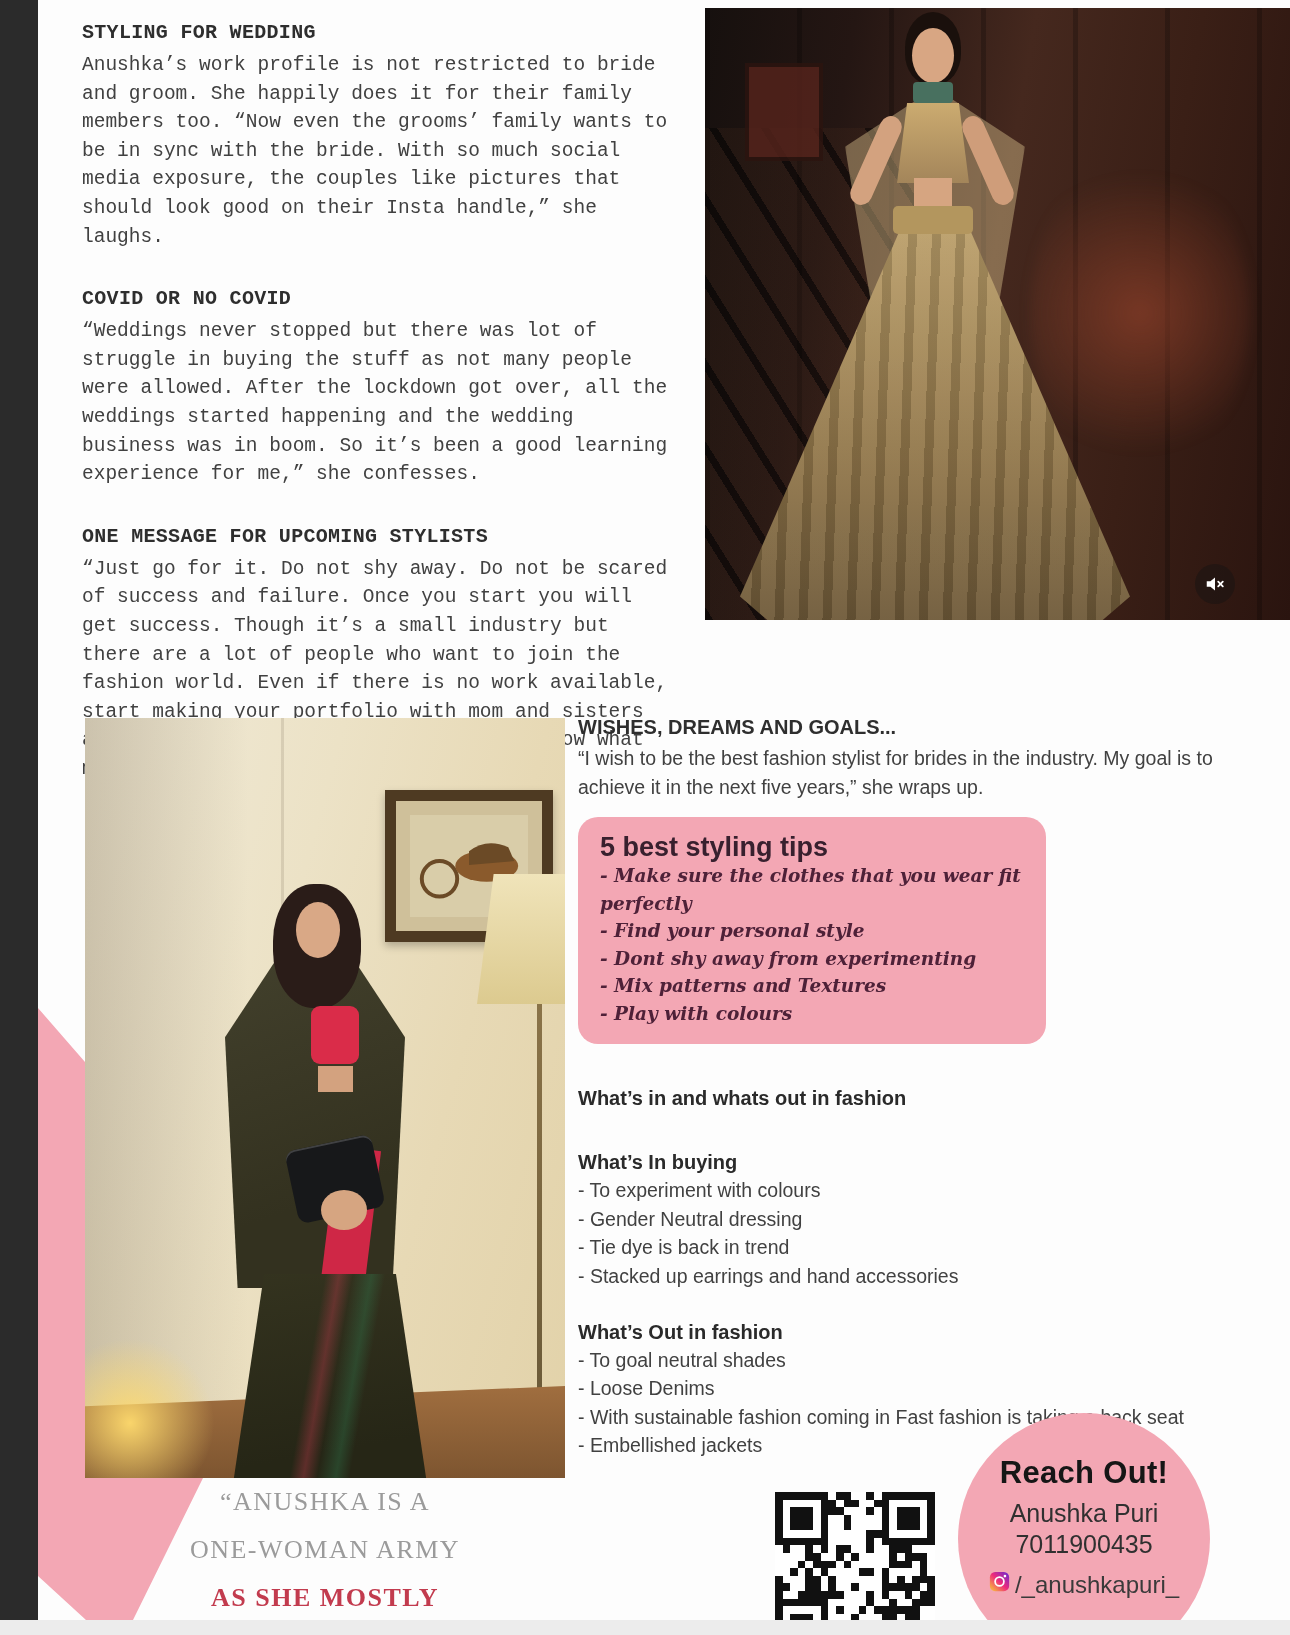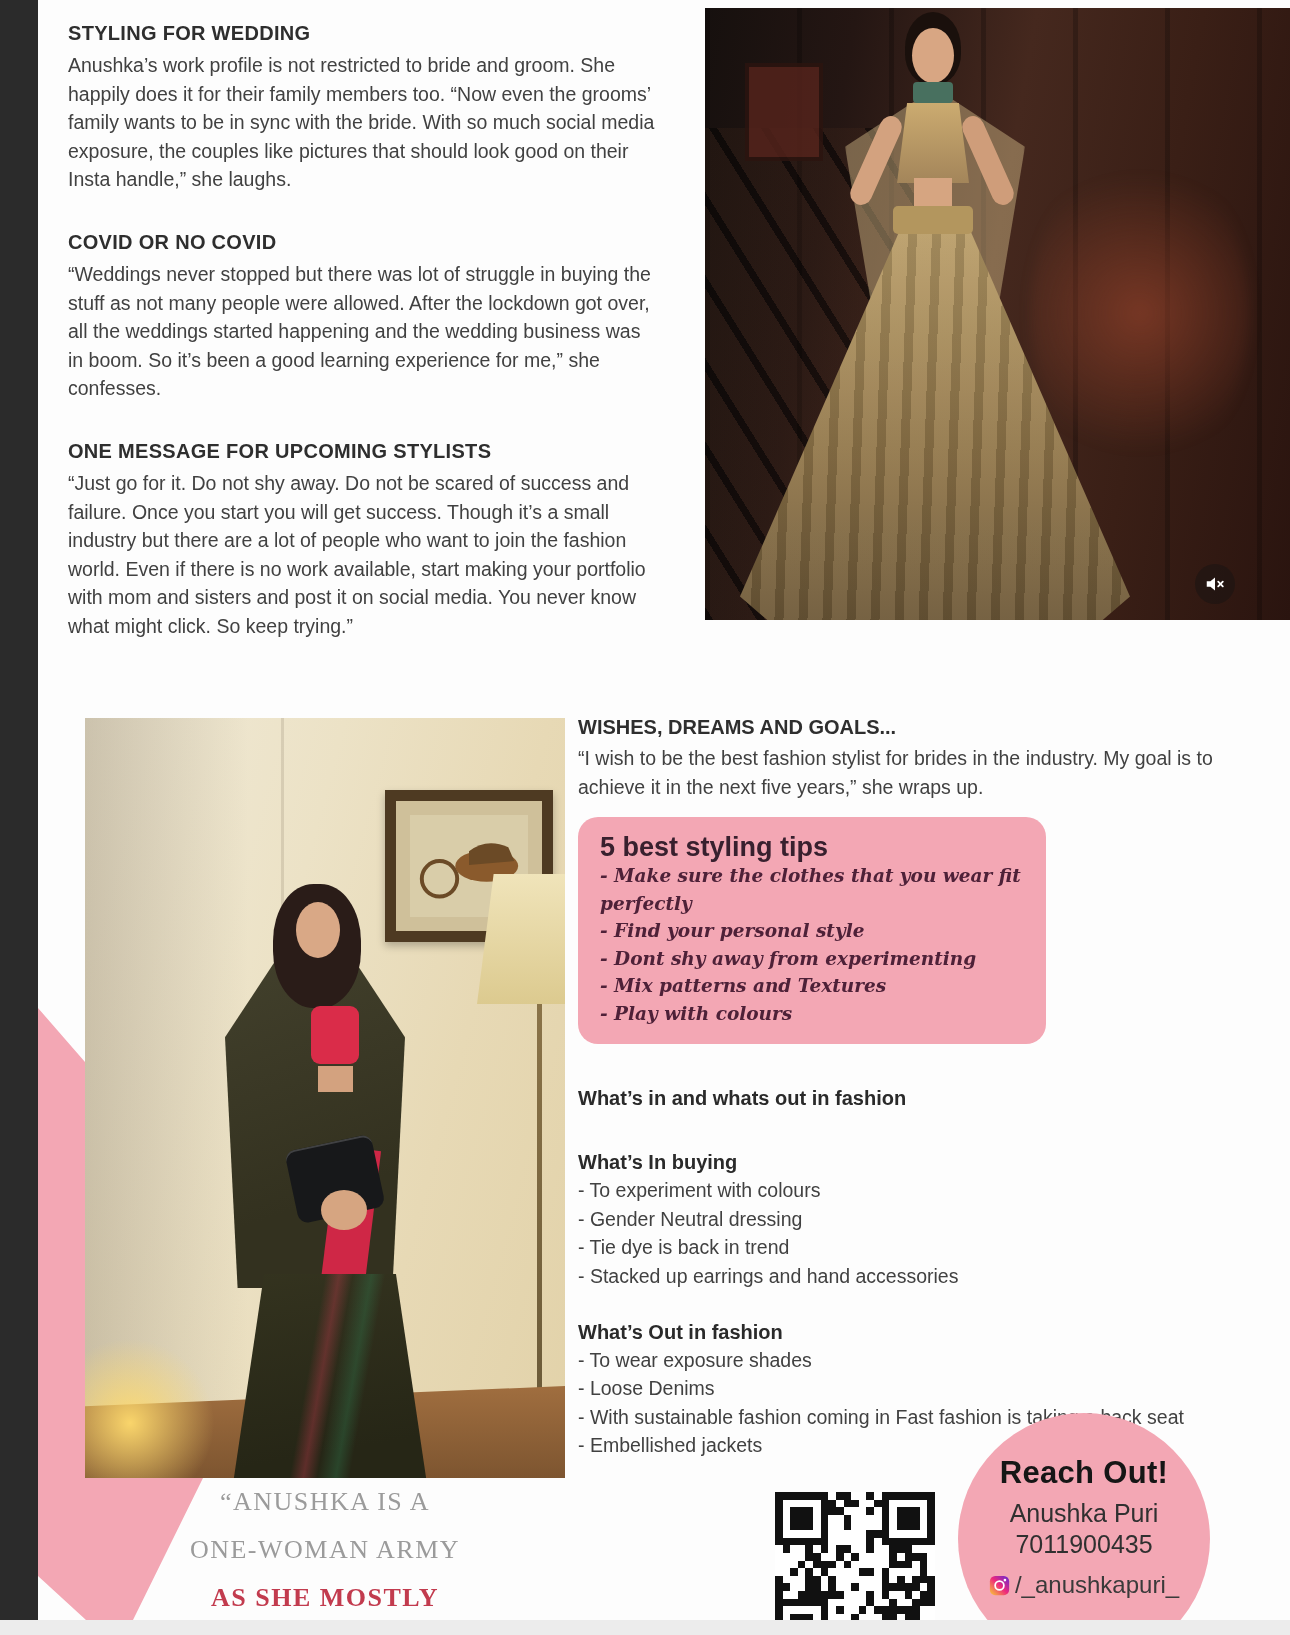--- a/index.html
+++ b/index.html
@@ -8,21 +8,21 @@
 
   
   .left-strip{position:absolute;left:0;top:0;width:38px;height:1620px;background:#2b2b2b;z-index:7;}
   .bottom-strip{position:absolute;left:0;top:1620px;width:1290px;height:15px;background:#ececec;z-index:7;}
 
   
   .pink-band{position:absolute;left:38px;top:1008px;width:165px;height:612px;background:#f3a7b4;z-index:1;
     clip-path:polygon(0 0,47px 54px,47px 470px,165px 470px,95px 612px,48px 612px,0 568px);}
 
   
-  .col1{position:absolute;left:68px;top:18px;width:588px;z-index:2;}
+  .col1{position:absolute;left:82px;top:18px;width:588px;z-index:2;font-family:Liberation Mono, monospace;}
   .col1 section+section{margin-top:33px;}
   .sec-h{margin:0;font-size:20px;font-weight:700;color:#2e2e2e;letter-spacing:.3px;line-height:30px;}
   .sec-p{margin:3px 0 0;font-size:19.5px;line-height:28.6px;color:#414141;}
 
   .col2{position:absolute;left:578px;top:700px;width:648px;z-index:2;}
   .wish-h{margin:12px 0 0;font-size:20px;font-weight:700;color:#2e2e2e;line-height:30px;}
   .wish-p{margin:2px 0 0;font-size:19.5px;line-height:28.6px;color:#414141;}
 
   .tips-box{margin-top:16px;width:424px;background:#f3a7b4;border-radius:20px;padding:15px 22px 17px;}
   .tips-h{font-size:27px;font-weight:800;color:#38202e;line-height:30px;}
@@ -108,21 +108,21 @@
   .q-red{font-size:26px;line-height:48px;letter-spacing:1.5px;color:#c23b4e;font-weight:700;}
 
   .qr{position:absolute;left:775px;top:1492px;width:160px;height:160px;z-index:3;background:#fff;}
   .qr svg{width:100%;height:100%;display:block;fill:#111;}
 
   .reach{position:absolute;left:958px;top:1413px;width:252px;height:252px;border-radius:50%;background:#f3a7b4;
     z-index:3;text-align:center;box-sizing:border-box;padding-top:42px;}
   .reach-title{font-size:31px;font-weight:800;color:#161616;letter-spacing:.3px;}
   .reach-name{margin-top:8px;font-size:25px;color:#303030;}
   .reach-phone{margin-top:2px;font-size:25px;color:#303030;}
-  .reach-ig{margin-top:12px;display:flex;align-items:center;justify-content:center;gap:5px;
+  .reach-ig{margin-top:12px;display:flex;justify-content:center;gap:5px;
     font-size:24px;color:#3a3a3a;}
   .reach-ig svg{width:21px;height:21px;display:block;}
 </style>
 </head>
 <body>
 
 <div id="page">
 
   <div class="pink-band"></div>
 
@@ -209,21 +209,21 @@
 
     <h3 class="fash-main">What’s in and whats out in fashion</h3>
 
     <h3 class="fash-sub">What’s In buying</h3>
     <p class="fash-item">- To experiment with colours</p>
     <p class="fash-item">- Gender Neutral dressing</p>
     <p class="fash-item">- Tie dye is back in trend</p>
     <p class="fash-item">- Stacked up earrings and hand accessories</p>
 
     <h3 class="fash-sub out">What’s Out in fashion</h3>
-    <p class="fash-item">- To wear exposure shades</p>
+    <p class="fash-item">- To goal neutral shades</p>
     <p class="fash-item">- Loose Denims</p>
     <p class="fash-item">- With sustainable fashion coming in Fast fashion is taking a back seat</p>
     <p class="fash-item">- Embellished jackets</p>
   </div>
 
   <div class="quote">
     <div class="q-gray">“ANUSHKA IS A</div>
     <div class="q-gray">ONE-WOMAN ARMY</div>
     <div class="q-red">AS SHE MOSTLY</div>
     <div class="q-red">WORKS ALONE (WOW)!!!</div>

